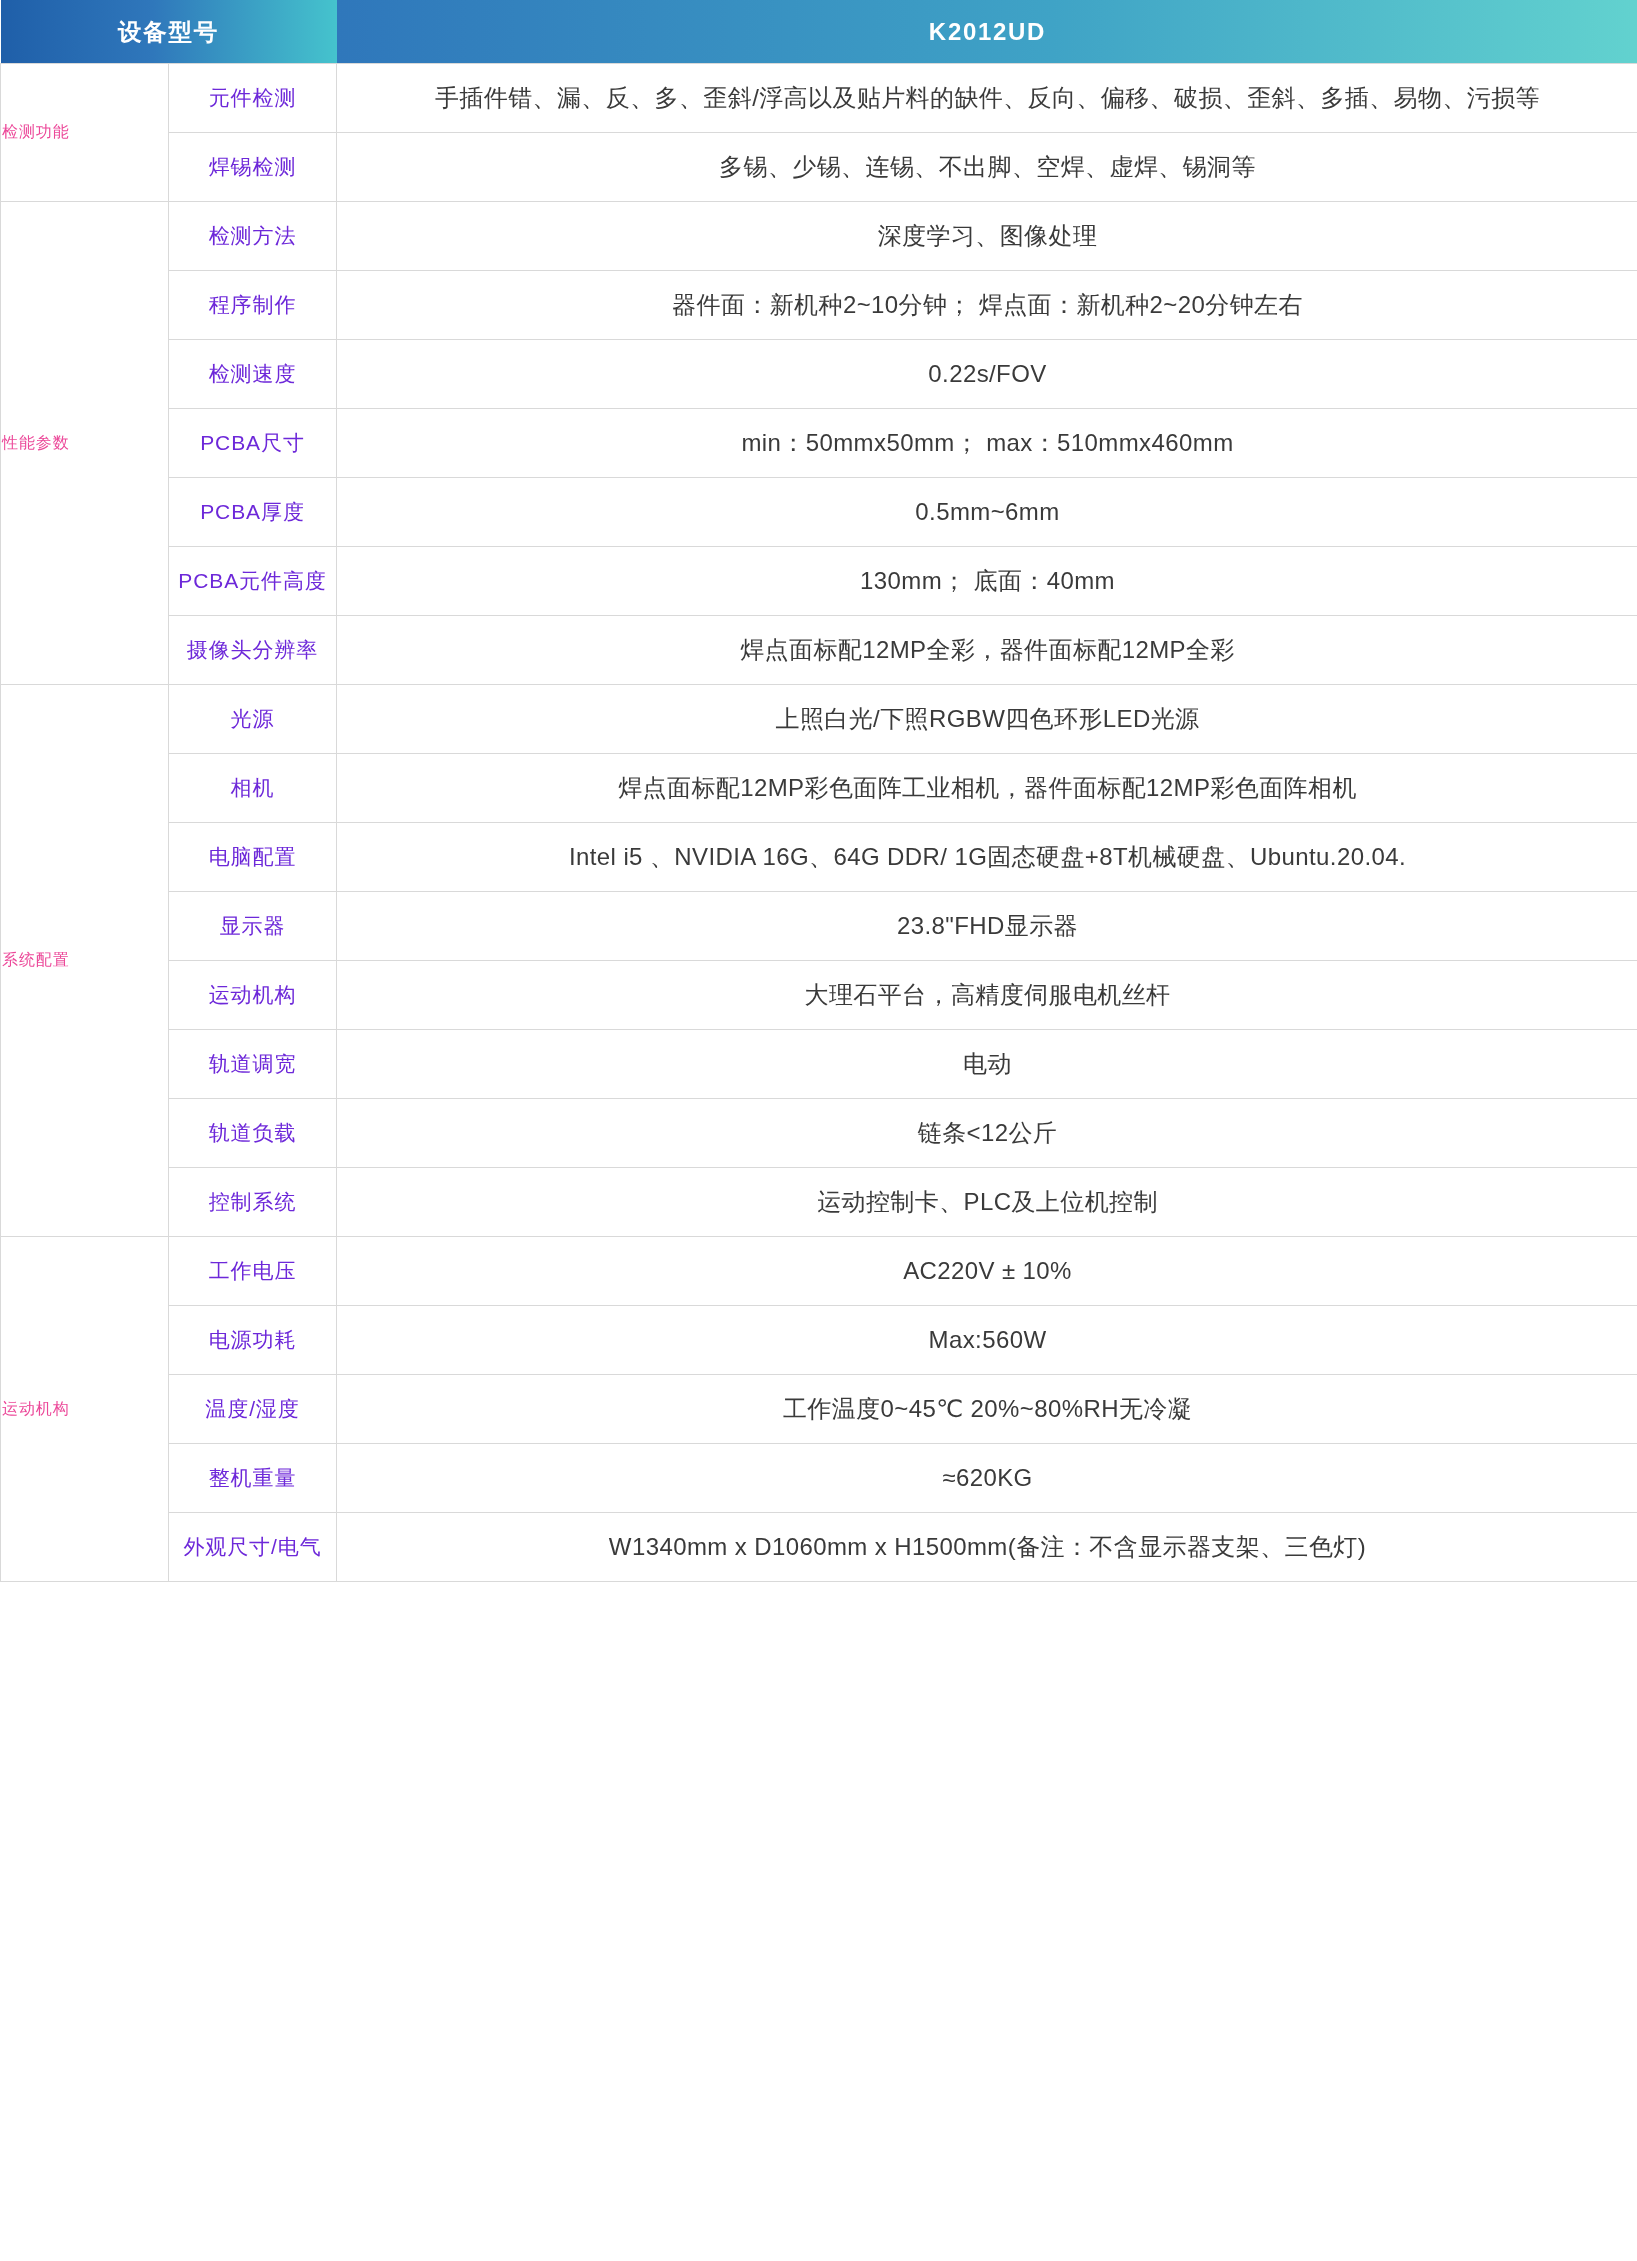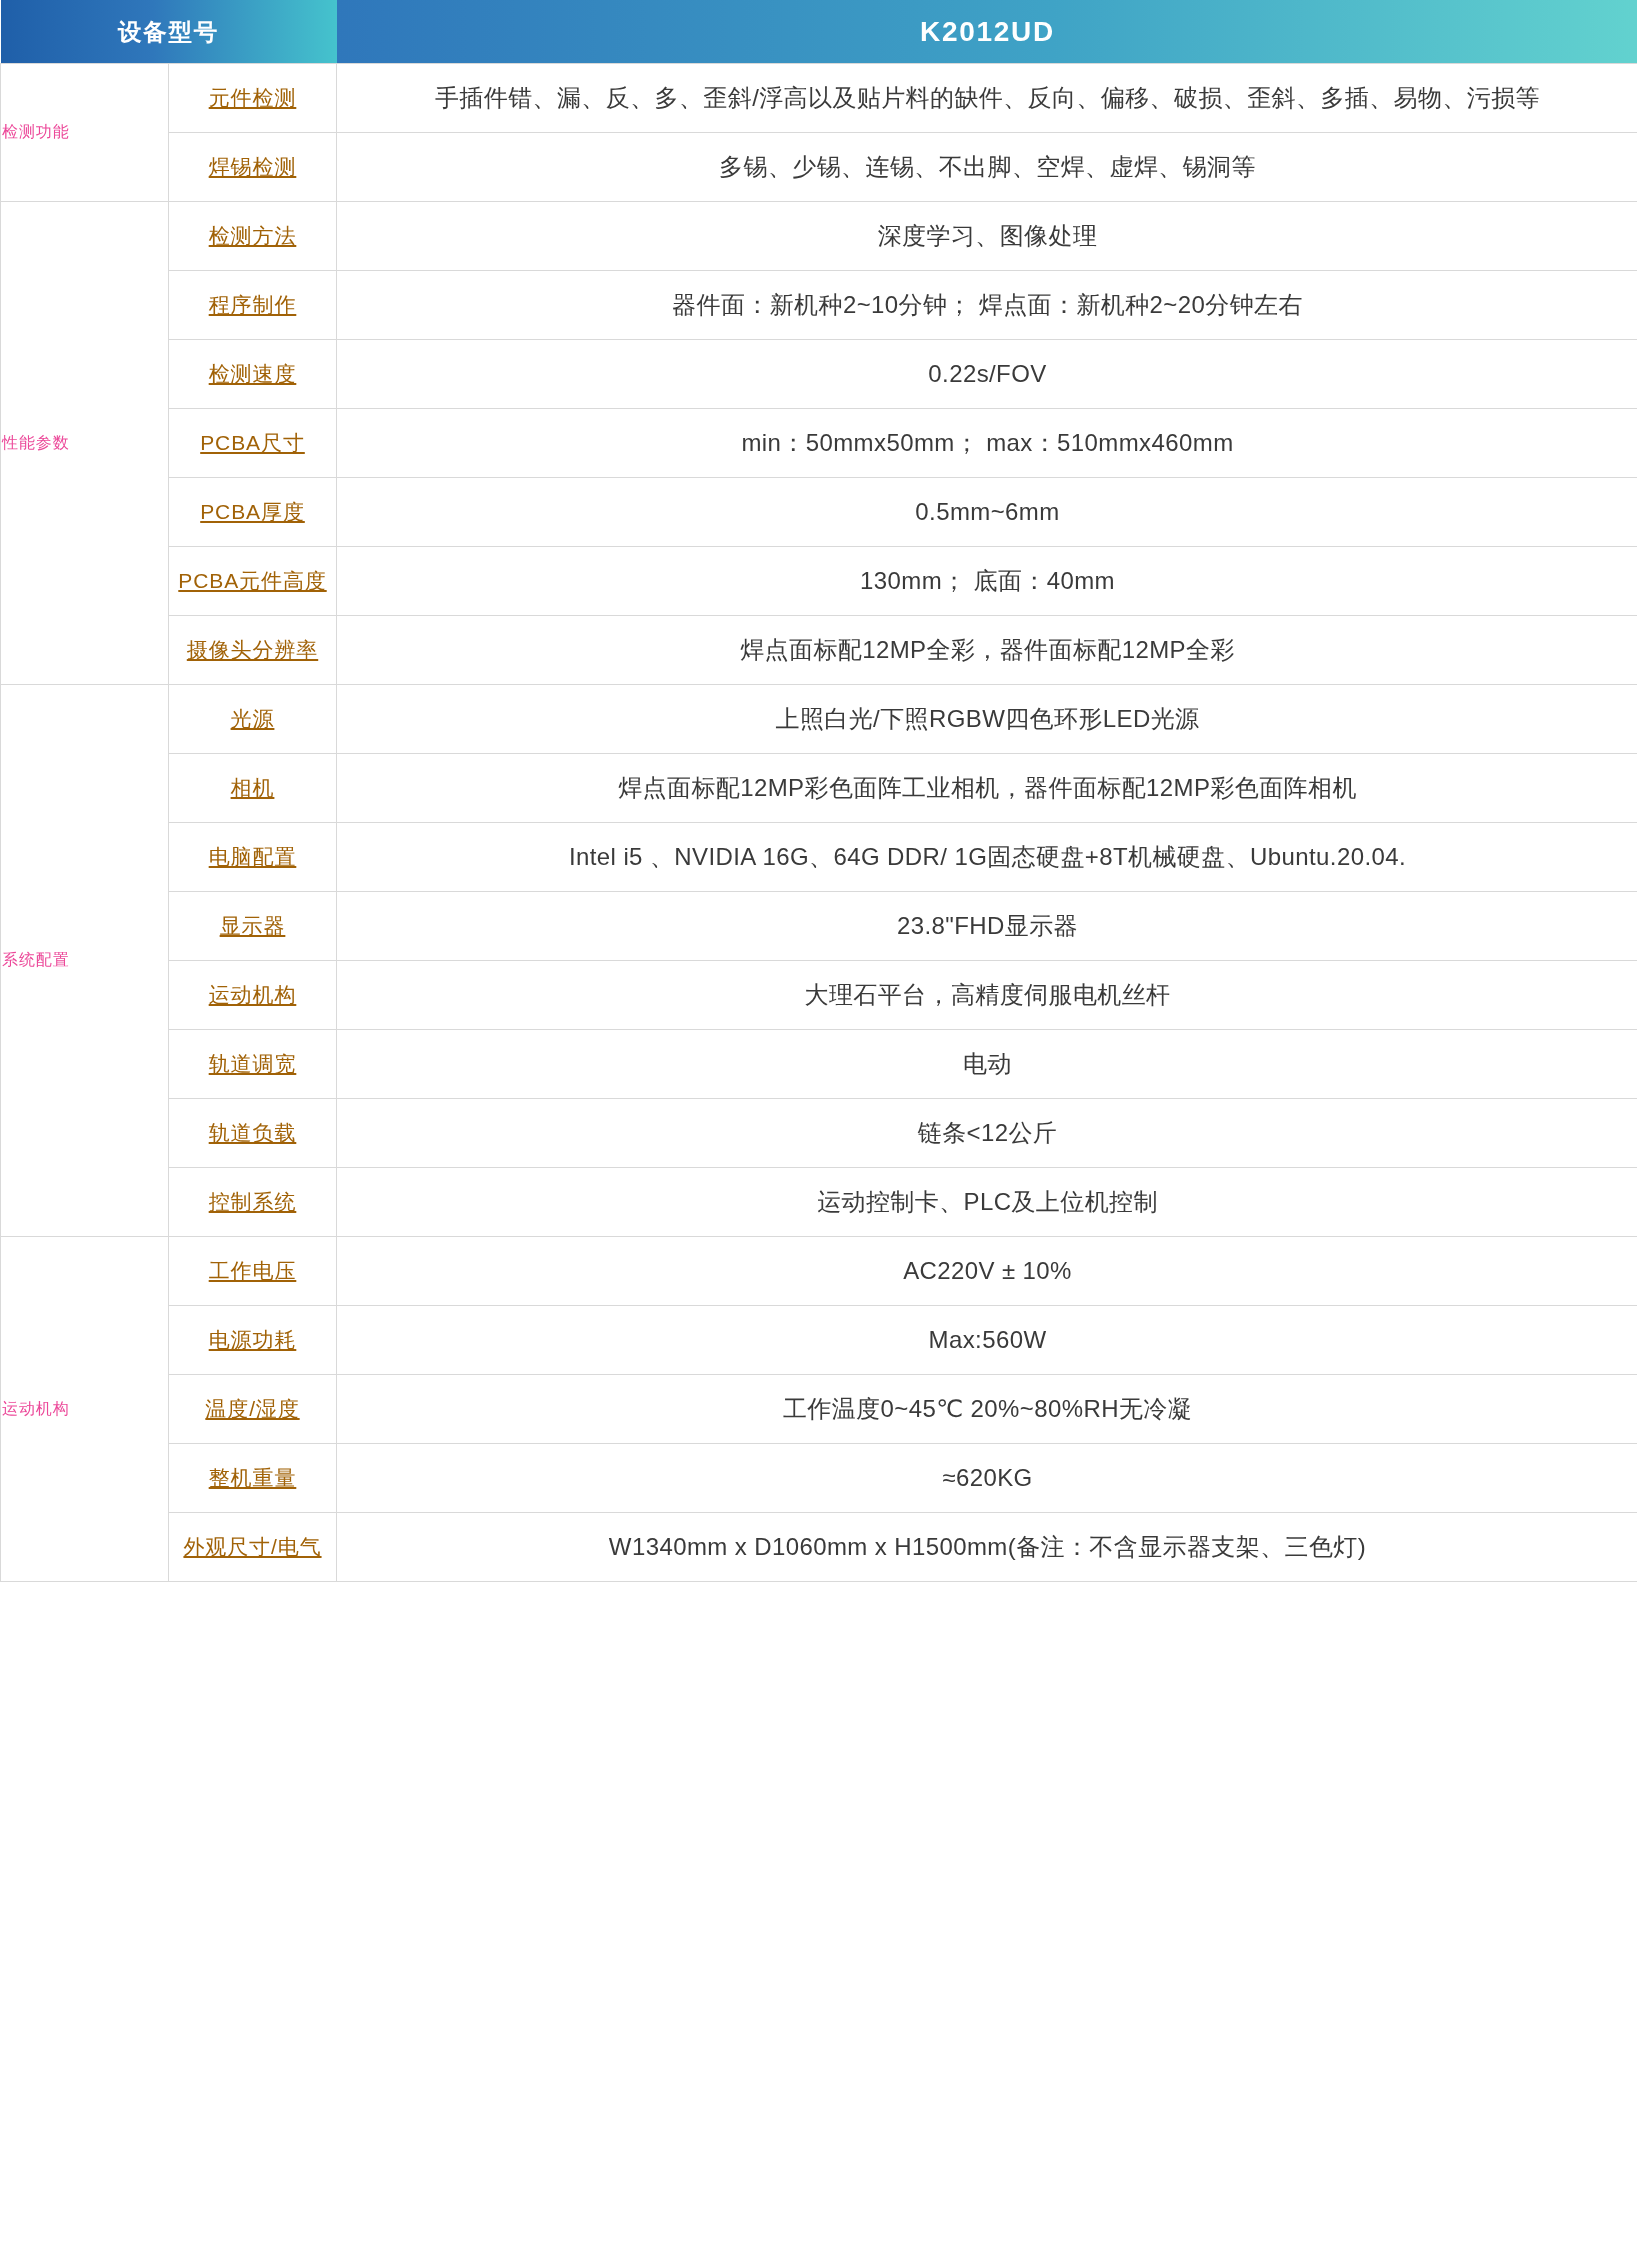--- a/index.html
+++ b/index.html
@@ -33,43 +33,42 @@
     font-size: 23.5px;
     font-weight: bold;
     letter-spacing: 1.7px;
     height: 61px;
     border: none;
     text-align: center;
   }
   thead th.header-model-value {
     background: linear-gradient(90deg, #2f77bb 0%, #3fa3c6 55%, #62d2cf 100%);
     color: #ffffff;
-    font-size: 28px;
+    font-size: 24px;
     font-weight: bold;
     letter-spacing: 1.7px;
     height: 61px;
     border: none;
     text-align: center;
     margin-top: 32px;
   }
   td.group-cell {
     width: 168px;
     text-align: left;
     font-size: 16px;
     color: #ec4899;
     border-left: none;
     letter-spacing: 0.9px;
   }
   td.item-cell {
     width: 168px;
     text-align: center;
     font-size: 21px;
-    color: #a16207;
+    color: #6d28d9;
     letter-spacing: 0.9px;
-    text-decoration: underline;
   }
   td.value-cell {
     text-align: center;
     font-size: 24px;
     color: #3a3a3a;
     padding: 16px 35px;
     line-height: 1.5;
     border-right: none;
     letter-spacing: 0.4px;
   }

